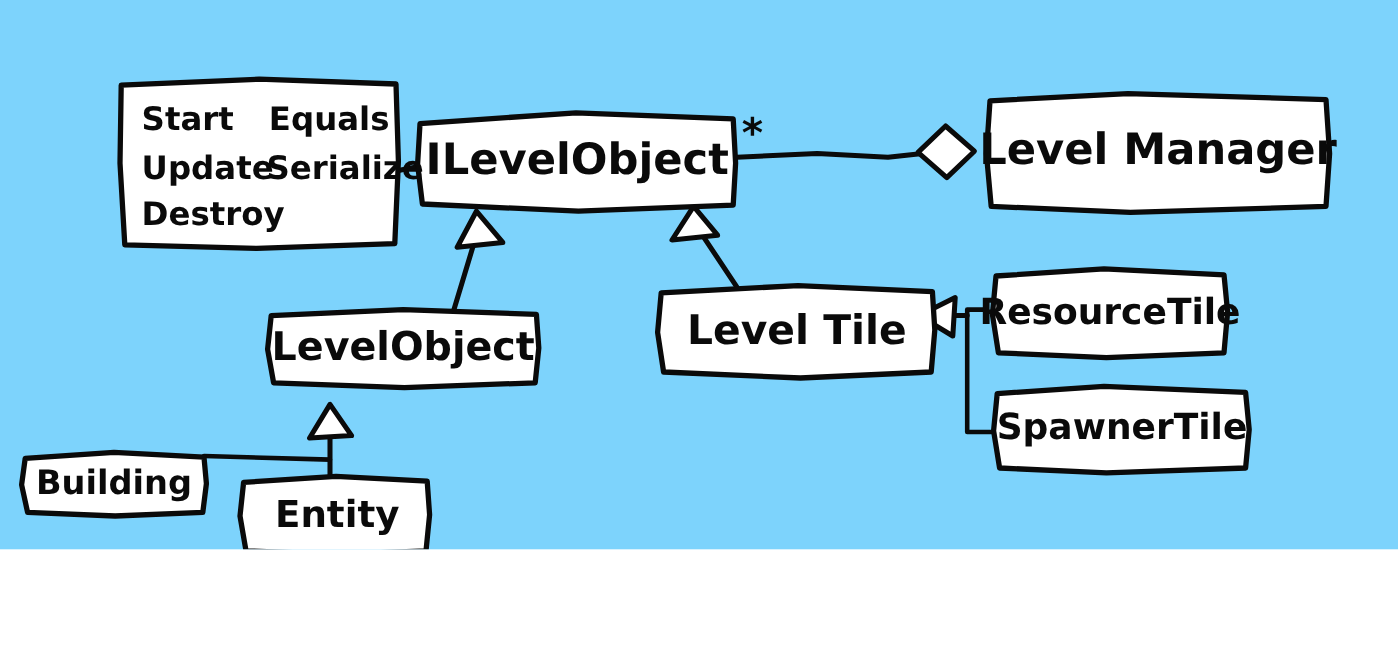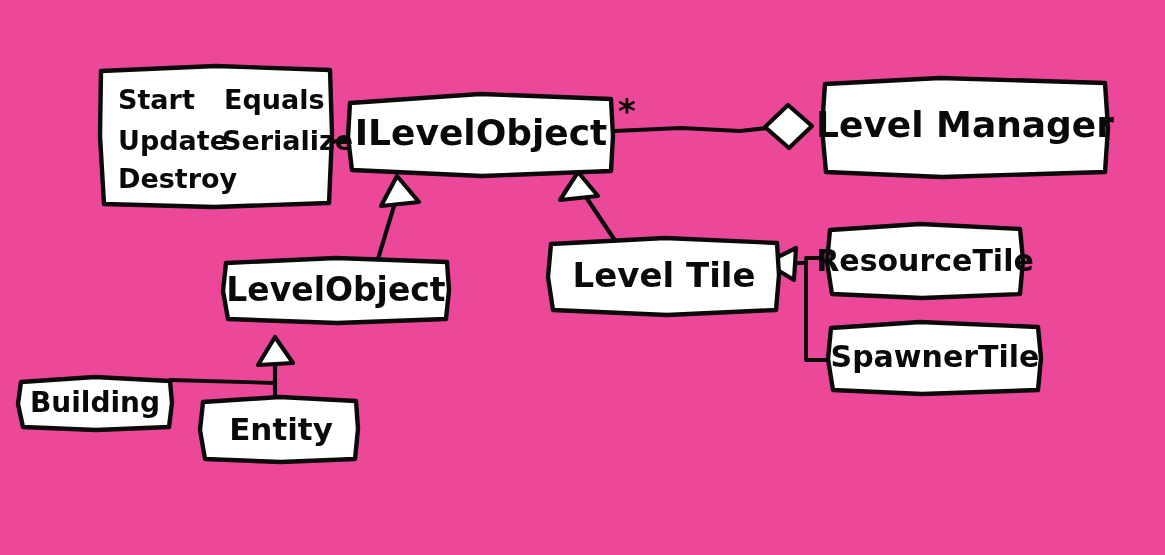--- a/index.html
+++ b/index.html
@@ -6,22 +6,22 @@
     margin: 0;
     padding: 0;
     background: #ffffff;
   }
   body {
     font-family: "DejaVu Sans", sans-serif;
   }
   #canvas-wrap {
     position: relative;
     width: 1165px;
-    height: 555px;
-    background: #ec4899;
+    height: 458px;
+    background: #7dd3fc;
     overflow: hidden;
   }
   #diagram-svg {
     position: absolute;
     left: 0;
     top: 0;
     width: 1165px;
     height: 555px;
   }
   .node-box {

